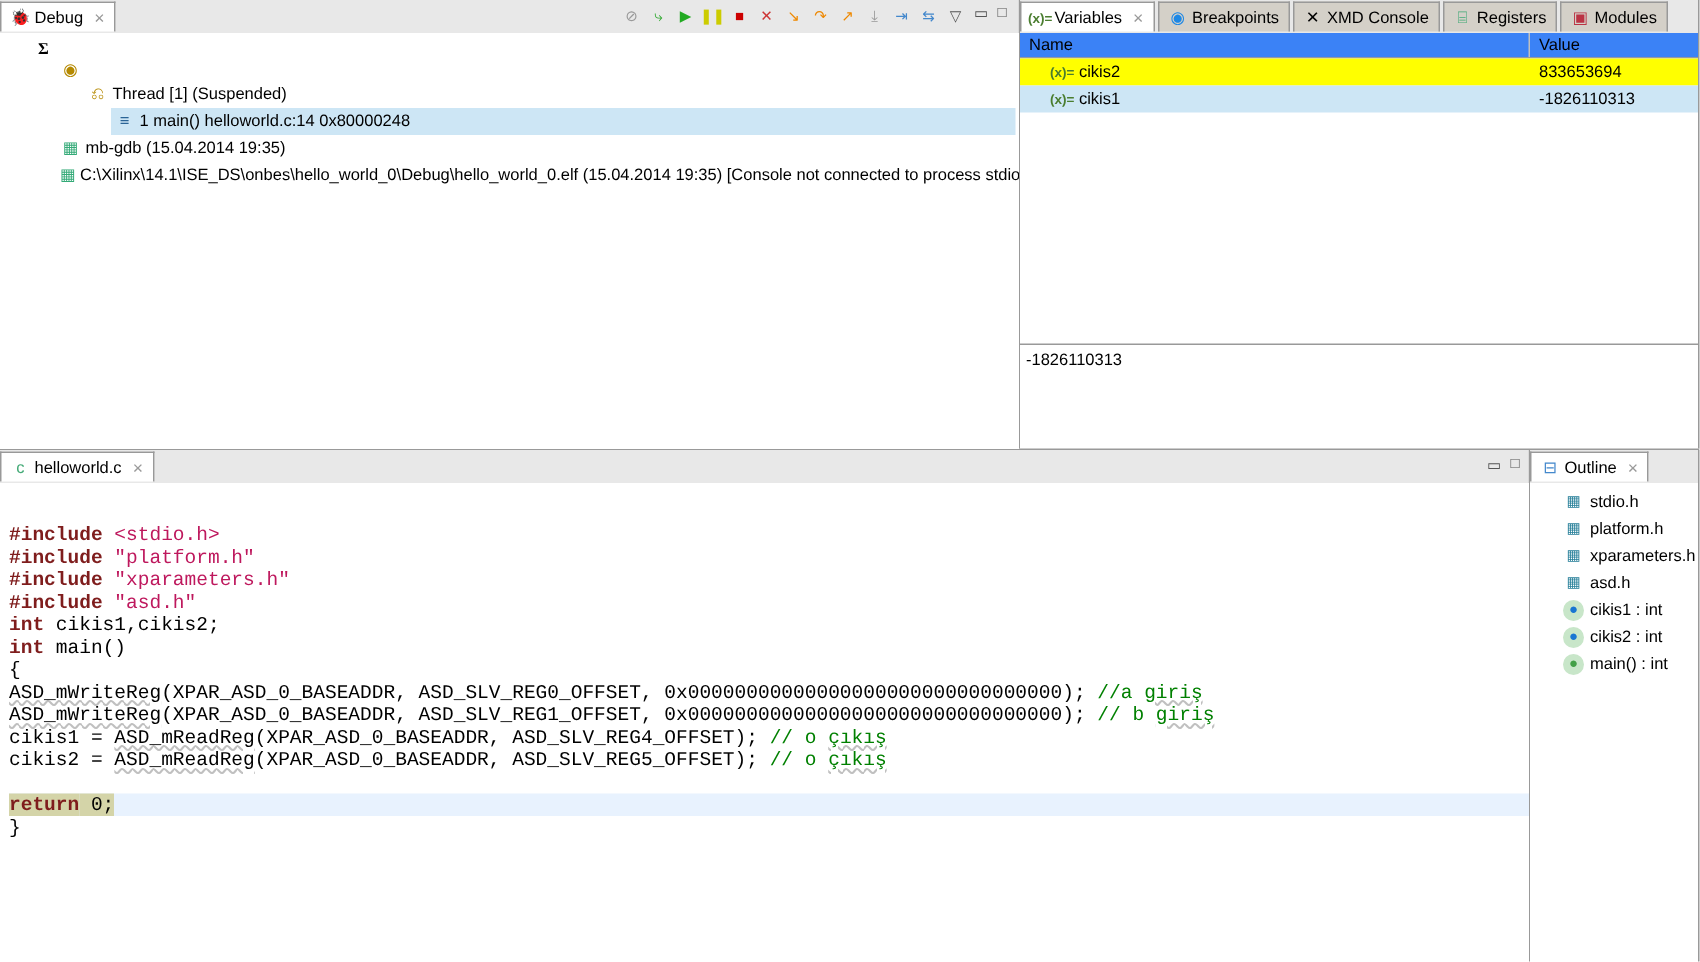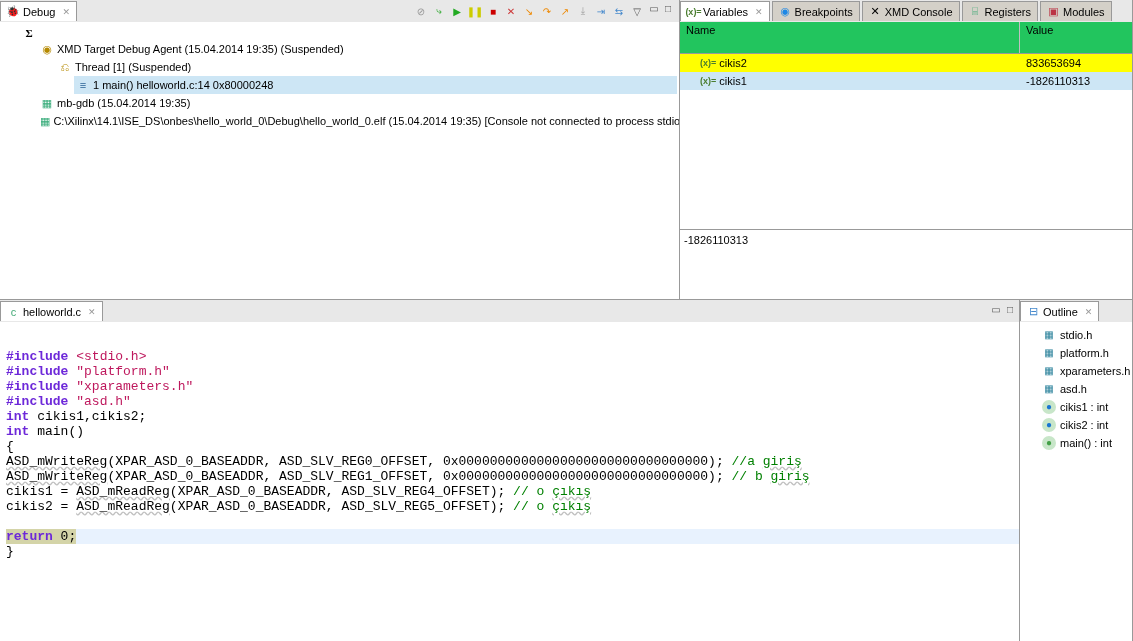--- a/index.html
+++ b/index.html
@@ -19,33 +19,33 @@
 .toolbar-icons { margin-left: auto; display: flex; gap: 2px; padding-right: 4px; }
 .tb-btn { width: 16px; height: 16px; display: inline-flex; align-items: center; justify-content: center; cursor: pointer; font-size: 10px; }
 .tree { padding: 4px 2px; overflow: auto; flex: 1; background: #fff; line-height: 18px; }
 .tree-row { display: flex; align-items: center; gap: 3px; white-space: nowrap; padding: 0 2px; }
 .tree-row.selected { background: #cde6f5; }
 .indent-1 { margin-left: 18px; }
 .indent-2 { margin-left: 36px; }
 .indent-3 { margin-left: 54px; }
 .indent-4 { margin-left: 72px; }
 .tree-icon { width: 14px; height: 14px; display: inline-flex; align-items: center; justify-content: center; font-size: 11px; }
-.vars-header { display: flex; background: #22c55e; border-bottom: 1px solid #999; height: 32px; }
+.vars-header { display: flex; background: #3b82f6; border-bottom: 1px solid #999; height: 17px; }
 .vars-header .col { padding: 2px 6px; font-size: 11px; }
 .col-name { width: 340px; border-right: 1px solid #c0c0c0; }
 .col-value { flex: 1; }
 .vars-body { flex: 1; display: flex; flex-direction: column; background: #fff; }
 .var-row { display: flex; height: 18px; align-items: center; }
 .var-row.sel-yellow { background: #ffff00; }
 .var-row.sel-blue { background: #cde6f5; }
 .var-row .vname { width: 340px; padding-left: 20px; display: flex; align-items: center; gap: 3px; }
 .var-row .vval { flex: 1; padding-left: 6px; }
 .vars-detail { border-top: 1px solid #999; padding: 4px; height: 70px; }
 .editor-body { flex: 1; font-family: "Courier New", monospace; font-size: 13px; padding: 12px 6px; line-height: 15px; white-space: pre; overflow: auto; background: #fff; position: relative; }
-.kw { color: #6d28d9; font-weight: bold; }
+.kw { color: #7f1d1d; font-weight: bold; }
 .inc { color: #be185d; }
 .comment { color: #008000; }
 .underline-wavy { text-decoration: underline wavy #c0c0c0; }
 .hl-line { background: #e8f2fe; }
 .hl-return { background: #d4d4a8; }
 .outline-body { flex: 1; padding: 4px 2px; line-height: 18px; }
 .outline-item { display: flex; align-items: center; gap: 4px; padding-left: 20px; }
 .o-icon { width: 14px; height: 14px; font-size: 10px; display: inline-flex; align-items: center; justify-content: center; }
 .o-h { color: #267f99; }
 .o-v { color: #1976d2; border-radius: 50%; background: #c8e6c9; }
@@ -88,21 +88,20 @@
           <span>□</span>
         </div>
       </div>
     </div>
     <div class="tree">
       <div class="tree-row indent-1">
         <span class="tree-icon sigma">Σ</span>
       </div>
       <div class="tree-row indent-2">
         <span class="tree-icon" style="color:#b58900">◉</span>
-        <span>XMD Target Debug Agent (15.04.2014 19:35) (Suspended)</span>
       </div>
       <div class="tree-row indent-3">
         <span class="tree-icon" style="color:#b58900">⎌</span>
         <span>Thread [1] (Suspended)</span>
       </div>
       <div class="tree-row indent-4 selected">
         <span class="tree-icon" style="color:#2a6496">≡</span>
         <span>1 main() helloworld.c:14 0x80000248</span>
       </div>
       <div class="tree-row indent-2">

